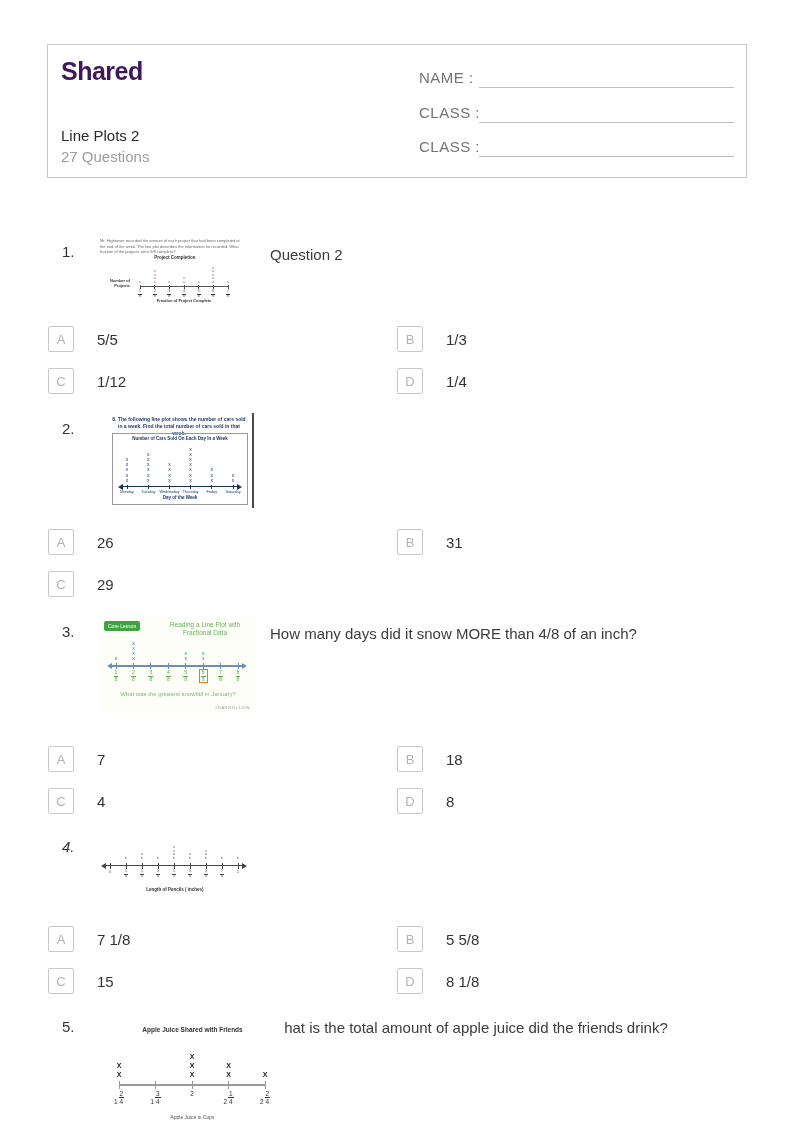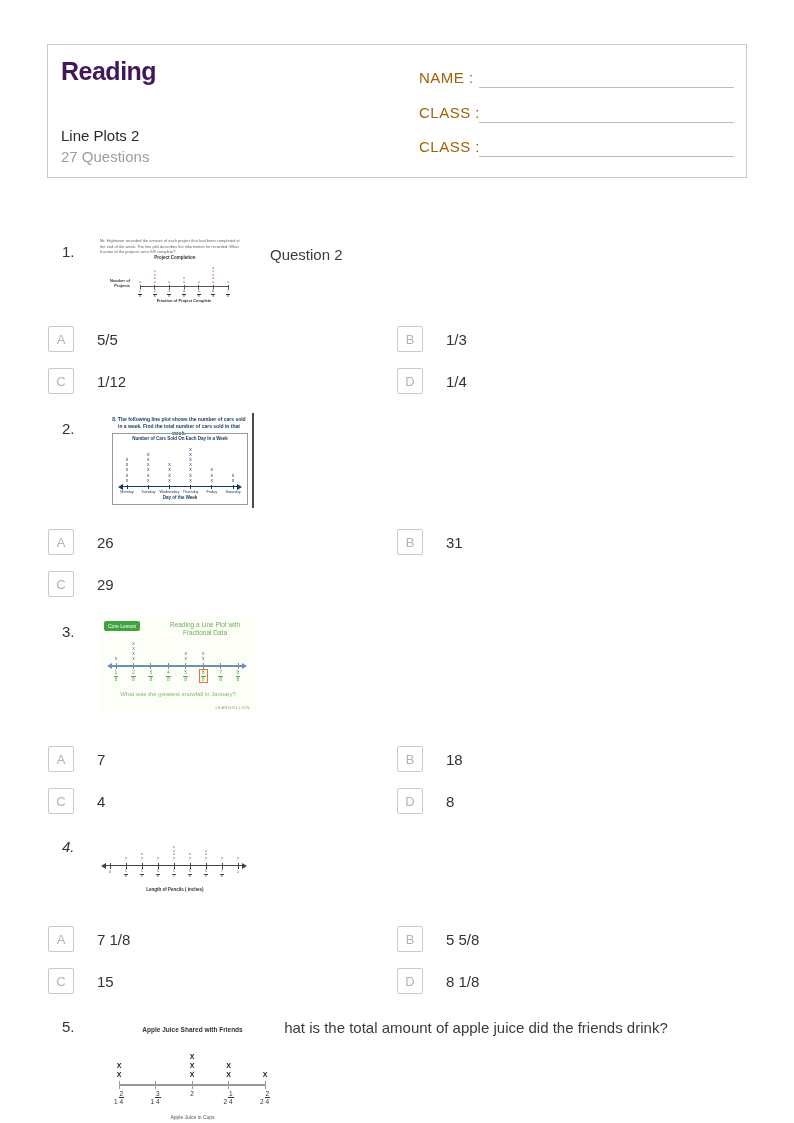--- a/index.html
+++ b/index.html
@@ -8,21 +8,21 @@
     background:#ffffff; font-family:"Liberation Sans", sans-serif; color:#333;
   }
 
   
   .hdr-box { position:absolute; left:47px; top:44px; width:698px; height:132px;
              border:1px solid #c9c9c9; background:#fff; }
   .logo { position:absolute; left:13px; top:12px; font-size:25px; font-weight:700;
           color:#42175a; letter-spacing:-0.5px; }
   .quiz-title { position:absolute; left:13px; top:82px; font-size:15px; color:#2b2b2b; }
   .quiz-sub   { position:absolute; left:13px; top:103px; font-size:15px; color:#9d9d9d; }
-  .field-label { position:absolute; left:371px; font-size:15px; color:#a16207; letter-spacing:0.5px; }
+  .field-label { position:absolute; left:371px; font-size:15px; color:#737373; letter-spacing:0.5px; }
   .field-line  { position:absolute; left:431px; width:255px; border-bottom:1px solid #bdbdbd; height:18px; }
 
   
   .qnum { position:absolute; left:62px; font-size:15px; color:#333; }
   .qhead { position:absolute; left:270px; font-size:15px; color:#3b3b3b; line-height:1.55; }
 
   
   .opt { position:absolute; display:flex; align-items:center; }
   .opt-letter { width:24px; height:24px; border:1px solid #c9c9c9; border-radius:2px;
                 color:#b3b3b3; font-size:13px; display:flex; align-items:center;
@@ -39,21 +39,21 @@
   .vfrac { display:inline-flex; flex-direction:column; align-items:center; line-height:1.1; }
   .vfrac .num { border-bottom:1px solid currentColor; padding:0 1px; }
   .badge { position:absolute; background:#3fa33f; color:#fff; border-radius:2px; padding:2px 4px; }
 </style>
 </head>
 <body>
 
 <div class="page">
 
   <div class="hdr-box">
-    <div class="logo">Reading</div>
+    <div class="logo">Shared</div>
     <div class="quiz-title">Line Plots 2</div>
     <div class="quiz-sub">27 Questions</div>
 
     <div class="field-label" style="top:24px">NAME :</div>
     <div class="field-line" style="top:24px"></div>
     <div class="field-label" style="top:59px">CLASS :</div>
     <div class="field-line" style="top:59px"></div>
     <div class="field-label" style="top:93px">CLASS  :</div>
     <div class="field-line" style="top:93px"></div>
   </div>
@@ -241,20 +241,21 @@
   <div class="opt" style="left:397px;top:529px">
     <span class="opt-letter">B</span>
     <span class="opt-text">31</span>
   </div>
   <div class="opt" style="left:48px;top:571px">
     <span class="opt-letter">C</span>
     <span class="opt-text">29</span>
   </div>
 
   <div class="qnum" style="top:623px">3.</div>
+  <div class="qhead" style="top:622px;width:475px">How many days did it snow MORE than 4/8 of an inch?</div>
 
   <div class="mini" style="left:100px;top:617px;width:156px;height:96px;background:#fefef8">
     <div class="badge" style="left:4px;top:4px;font-size:5px">Core Lesson</div>
     <div class="t" style="left:58px;top:4px;width:94px;text-align:center;font-size:6.5px;color:#66b05c;line-height:1.3">Reading a Line Plot with Fractional Data</div>
     <div class="plot" style="left:4px;top:24px;width:148px;height:44px">
         <div style="position: absolute; left: 7px; right: 9px; top: 24px; height: 1.5px; background: rgb(109, 143, 181);"></div>
         <div style="position: absolute; left: 3px; top: 21.75px; width: 0px; height: 0px; border-top: 3px solid transparent; border-bottom: 3px solid transparent; border-right: 5px solid rgb(109, 143, 181);"></div>
         <div style="position: absolute; right: 5px; top: 21.75px; width: 0px; height: 0px; border-top: 3px solid transparent; border-bottom: 3px solid transparent; border-left: 5px solid rgb(109, 143, 181);"></div>
         <div style="position: absolute; left: 11.5px; top: 21.75px; width: 1px; height: 6px; background: rgb(109, 143, 181);"></div>
         <div style="position: absolute; left: -4px; top: 29px; width: 32px; display: flex; justify-content: center; font-size: 5px; color: rgb(90, 169, 79);">

